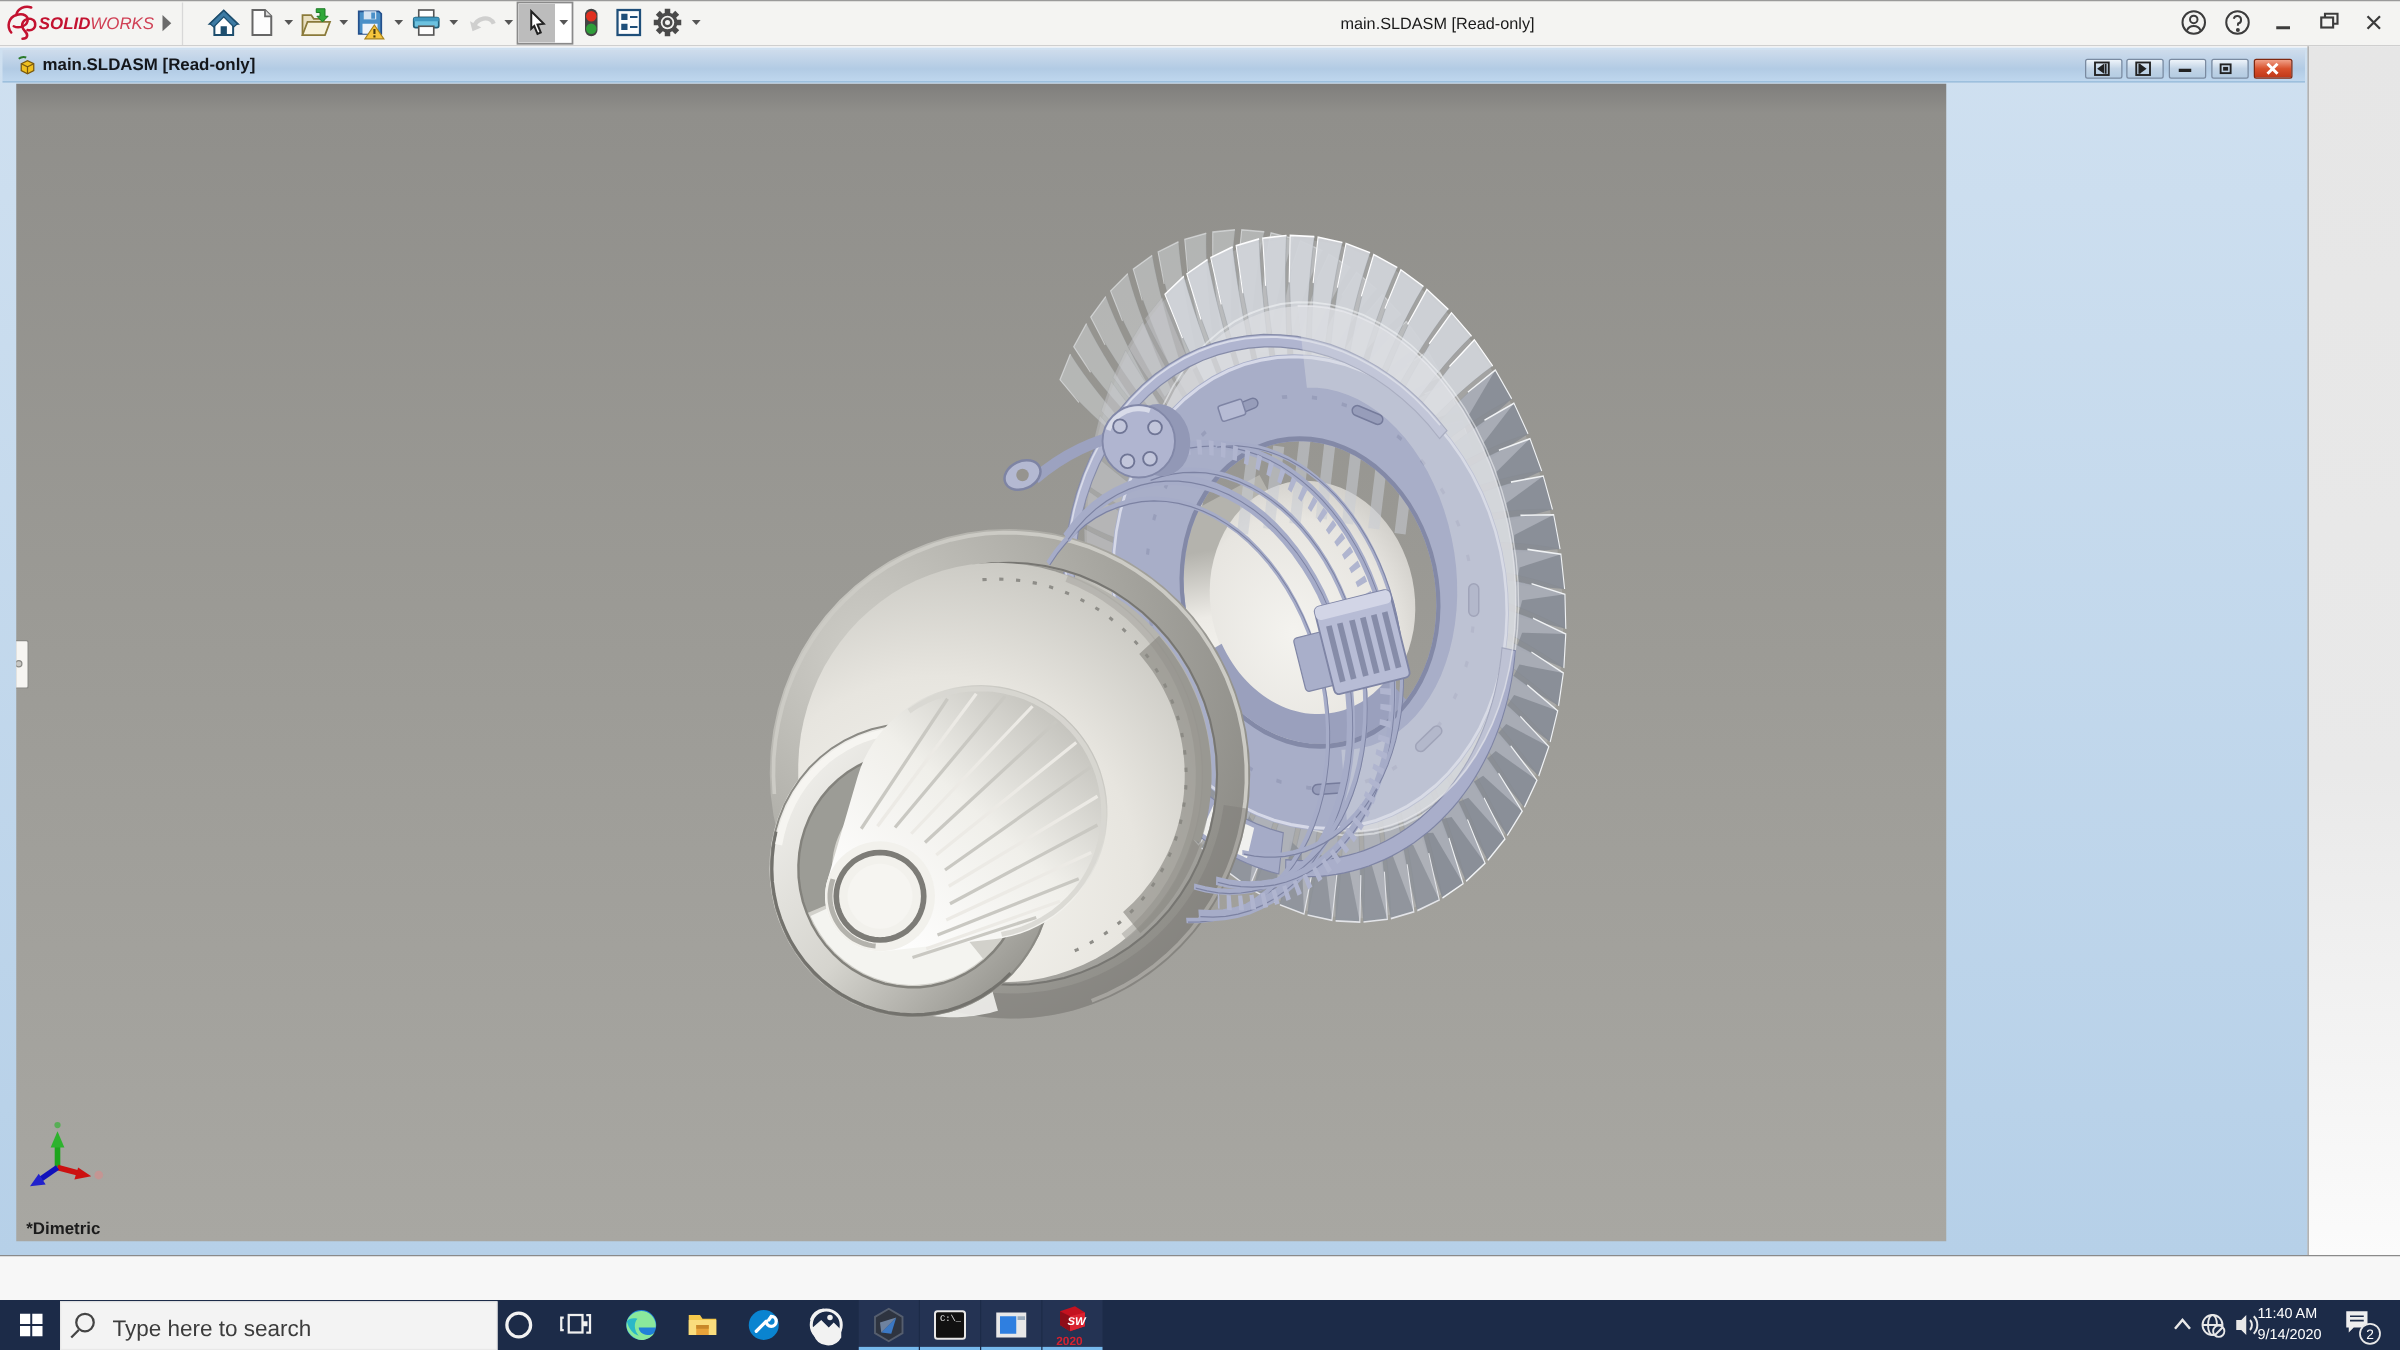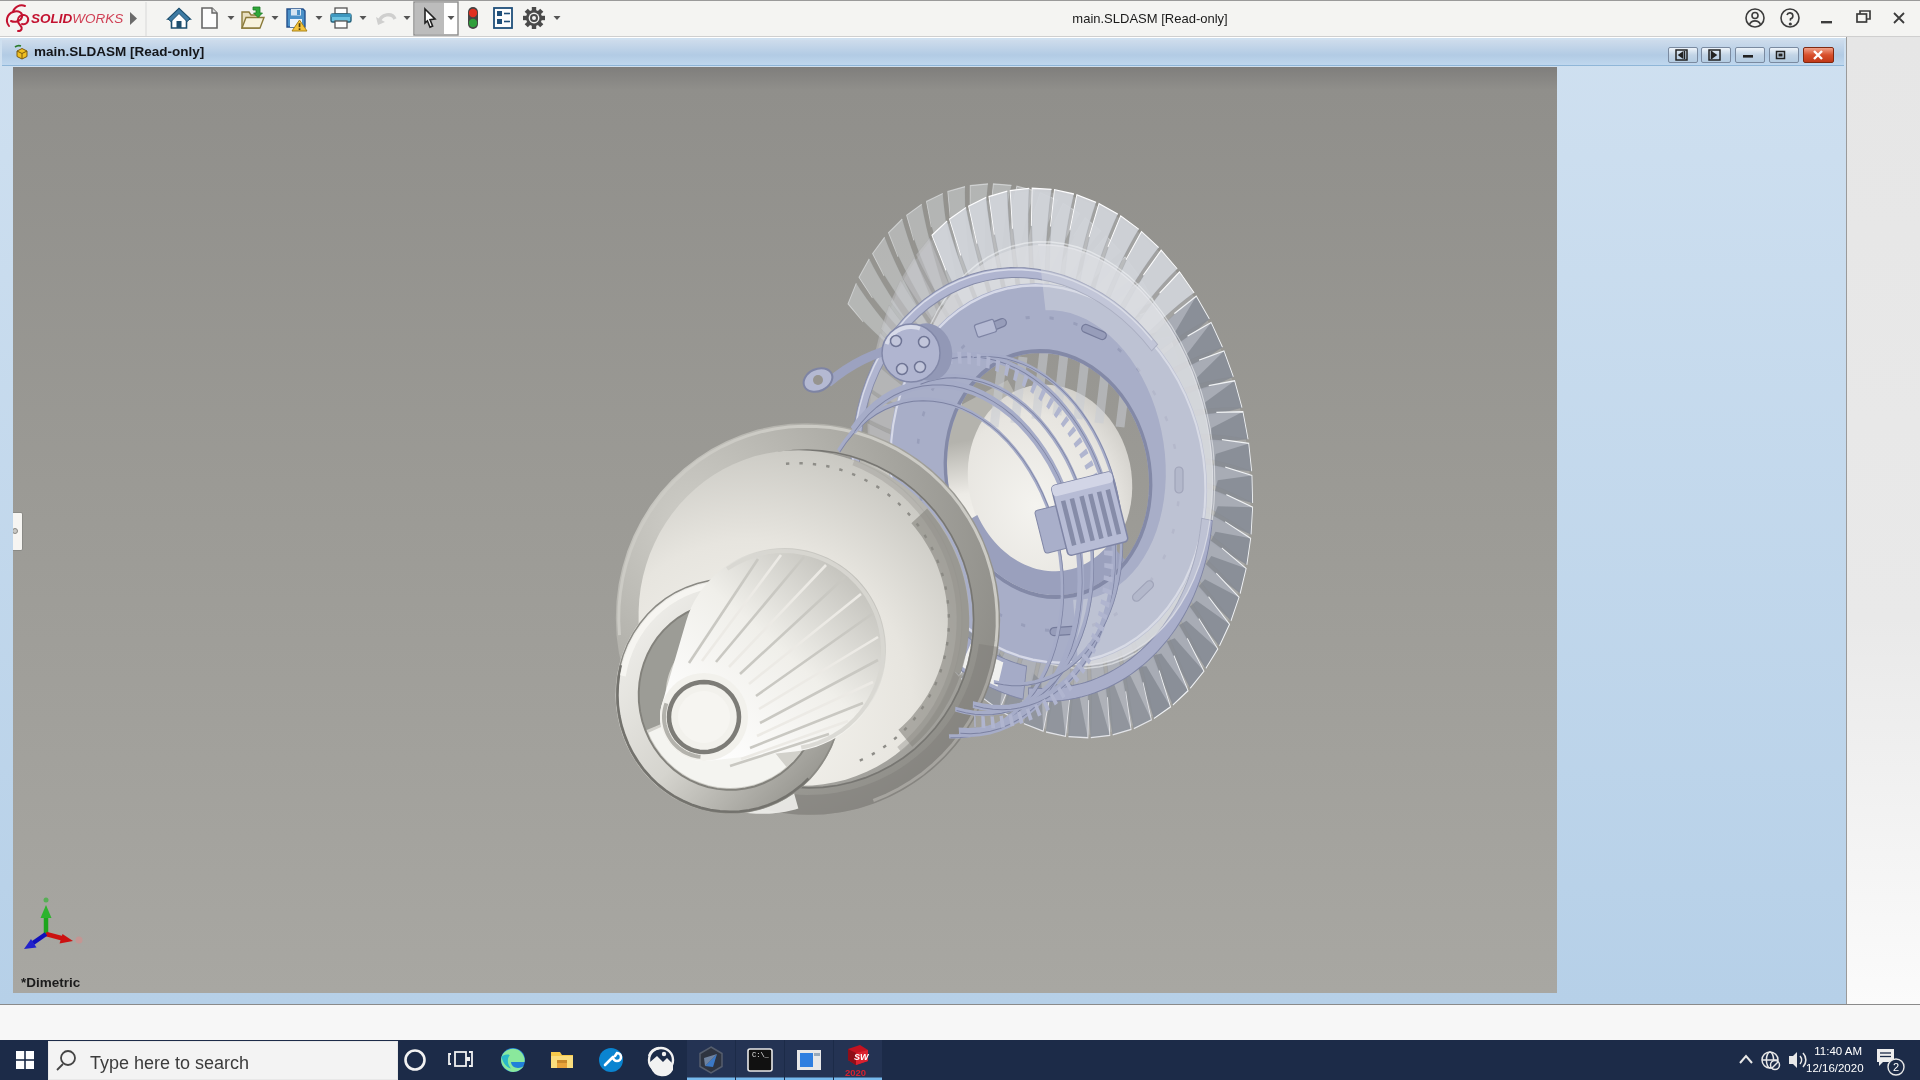--- a/index.html
+++ b/index.html
@@ -9,21 +9,21 @@
 #docbar{position:absolute;left:2px;top:40px;width:1842px;height:26px;background:linear-gradient(#cedcec,#b2cbe4 60%,#bfd7ee);border-bottom:1px solid #8fb6d8;}
 #docbar .ttl{position:absolute;left:32px;top:4px;font-size:13.5px;font-weight:700;color:#14161a}
 #viewport{position:absolute;left:13px;top:67px;width:1544px;height:926px;background:linear-gradient(#7f7e7c,#908f8b 2.5%,#9b9a95 45%,#a8a7a2);overflow:hidden}
 #rpanel{position:absolute;left:1846px;top:37px;width:74px;height:967px;background:linear-gradient(#e6e6e6,#e9e9e9 60%,#fbfbfb);border-left:1px solid #9a9a9a}
 #statusbar{position:absolute;left:0;top:1004px;width:1920px;height:36px;background:#f7f7f7;border-top:1px solid #8a8a8a}
 #taskbar{position:absolute;left:0;top:1040px;width:1920px;height:40px;background:#1c2b48}
 .dim{position:absolute;left:8px;top:908px;font-size:13.5px;font-weight:700;color:#1c1c1c}
 .tbtn{position:absolute;top:47px;width:30px;height:16px;border:1px solid #7a8aa0;border-radius:2px;background:linear-gradient(#eef4fa,#c2d4e6 50%,#b4cce2)}
 #searchbox{position:absolute;left:48px;top:1041px;width:350px;height:39px;background:#f3f3f3;border:1px solid #e8e8e8}
 #searchbox span{position:absolute;left:41px;top:11px;font-size:18px;color:#3c3c3c}
-.trayt{position:absolute;color:#fff;font-size:11.5px;text-align:right;width:56px}
+.trayt{position:absolute;color:#fff;font-size:11.5px;text-align:left;width:56px}
 </style></head><body>
 <div id="titlebar"></div>
 <svg class="abs" style="left:0;top:0" width="1920" height="38" viewBox="0 0 1920 38">
     <g stroke="#c31230" fill="none" stroke-linecap="round" stroke-width="2">
       <path d="M9,26 C5,21 7,14 13,12 C19,10 23,13 22,17 C21,21 15,23 11,21"></path>
       <path d="M13,12 C14,7 20,4 25,6"></path>
       <path d="M22,24 C26,25 29,22 28,18 C27,15 23,14 20,16 C17,18 17,22 20,25 C23,28 22,31 18,31"></path>
     </g>
     <text x="31" y="23" font-size="13.5" font-style="italic" font-weight="700" fill="#c31230">SOLID<tspan font-weight="400" fill="#d04055">WORKS</tspan></text>
     <path d="M130,12 L137,18.5 L130,25 Z" fill="#6b6b6b"></path>
@@ -596,12 +596,12 @@
     </g>
     <path d="M147,9 L164,9 L164,22 L153,22 L149,26 L149,22 L147,22 Z" fill="#eeeeee"></path>
     <g stroke="#1c2b48" stroke-width="1.3">
       <line x1="150" y1="13" x2="161" y2="13"></line>
       <line x1="150" y1="16.5" x2="161" y2="16.5"></line>
     </g>
     <circle cx="166" cy="27" r="8" fill="#1c2b48" stroke="#e8e8e8" stroke-width="1.4"></circle>
     <text x="163" y="31" font-size="11" fill="#fff">2</text>
   </svg>
 <div class="trayt" style="left:1806px;top:1045px">11:40 AM</div>
-<div class="trayt" style="left:1806px;top:1062px">12/16/2020</div>
+<div class="trayt" style="left:1806px;top:1062px">9/14/2020</div>
 </body></html>

